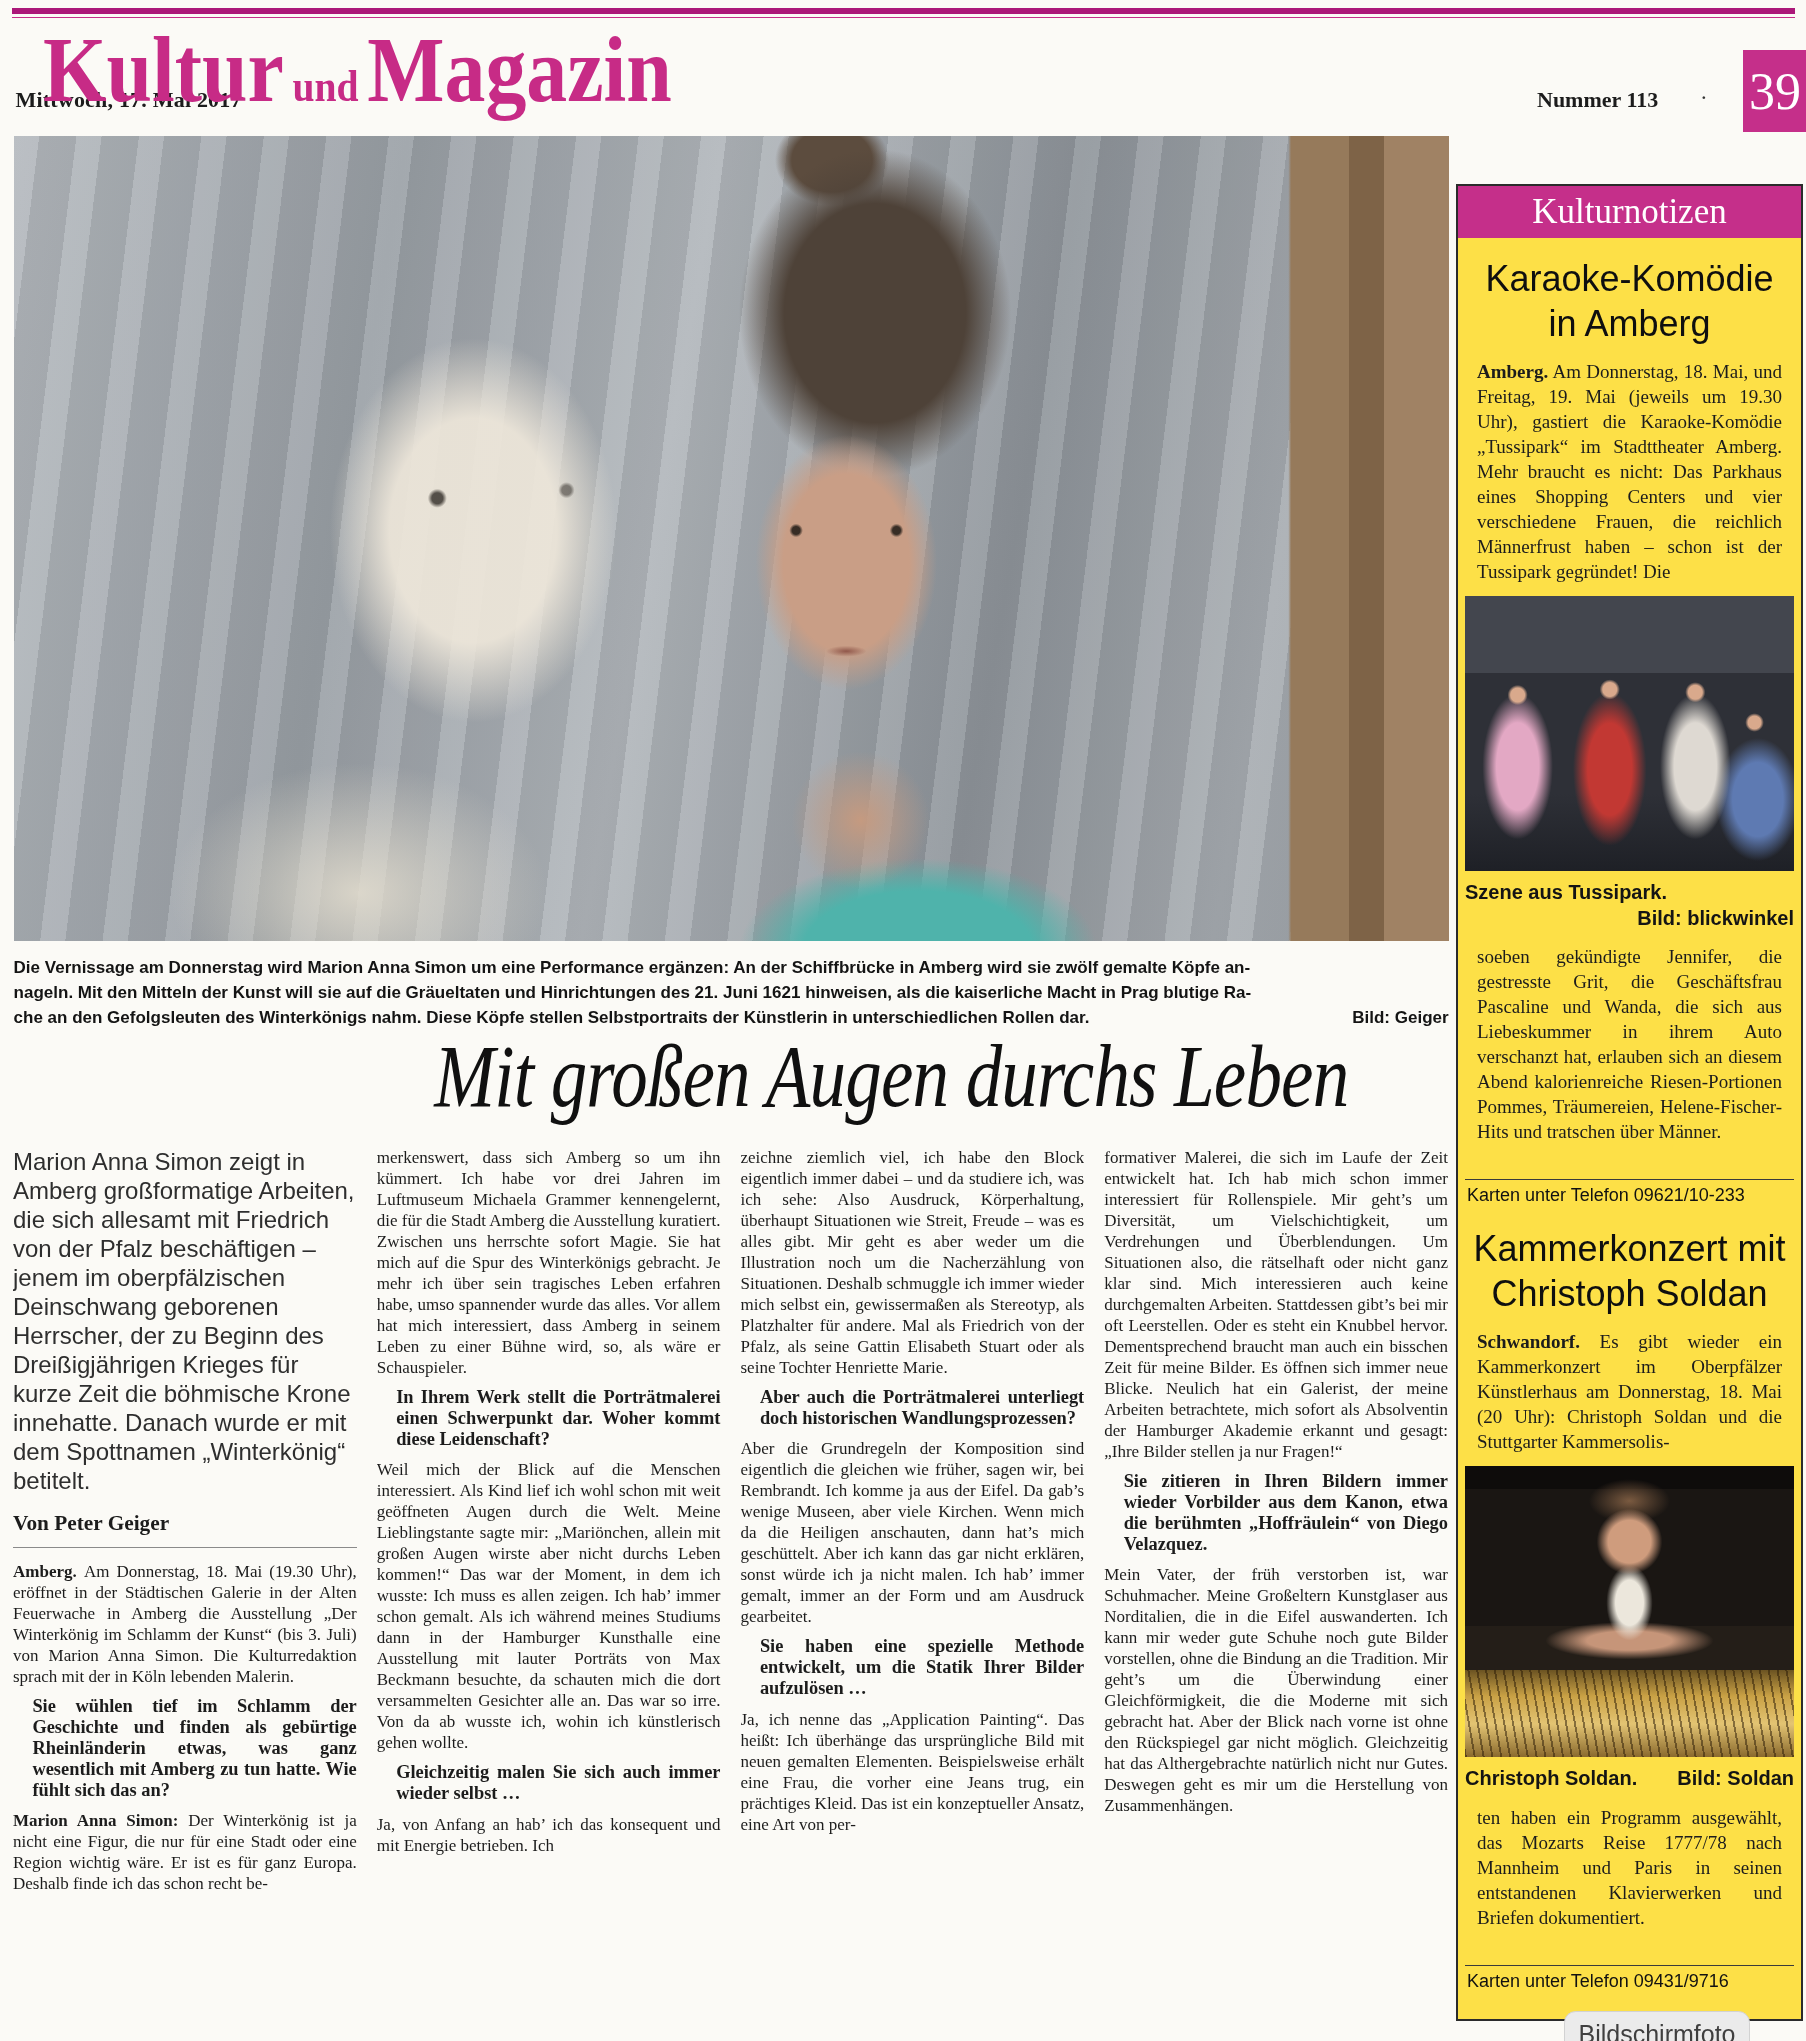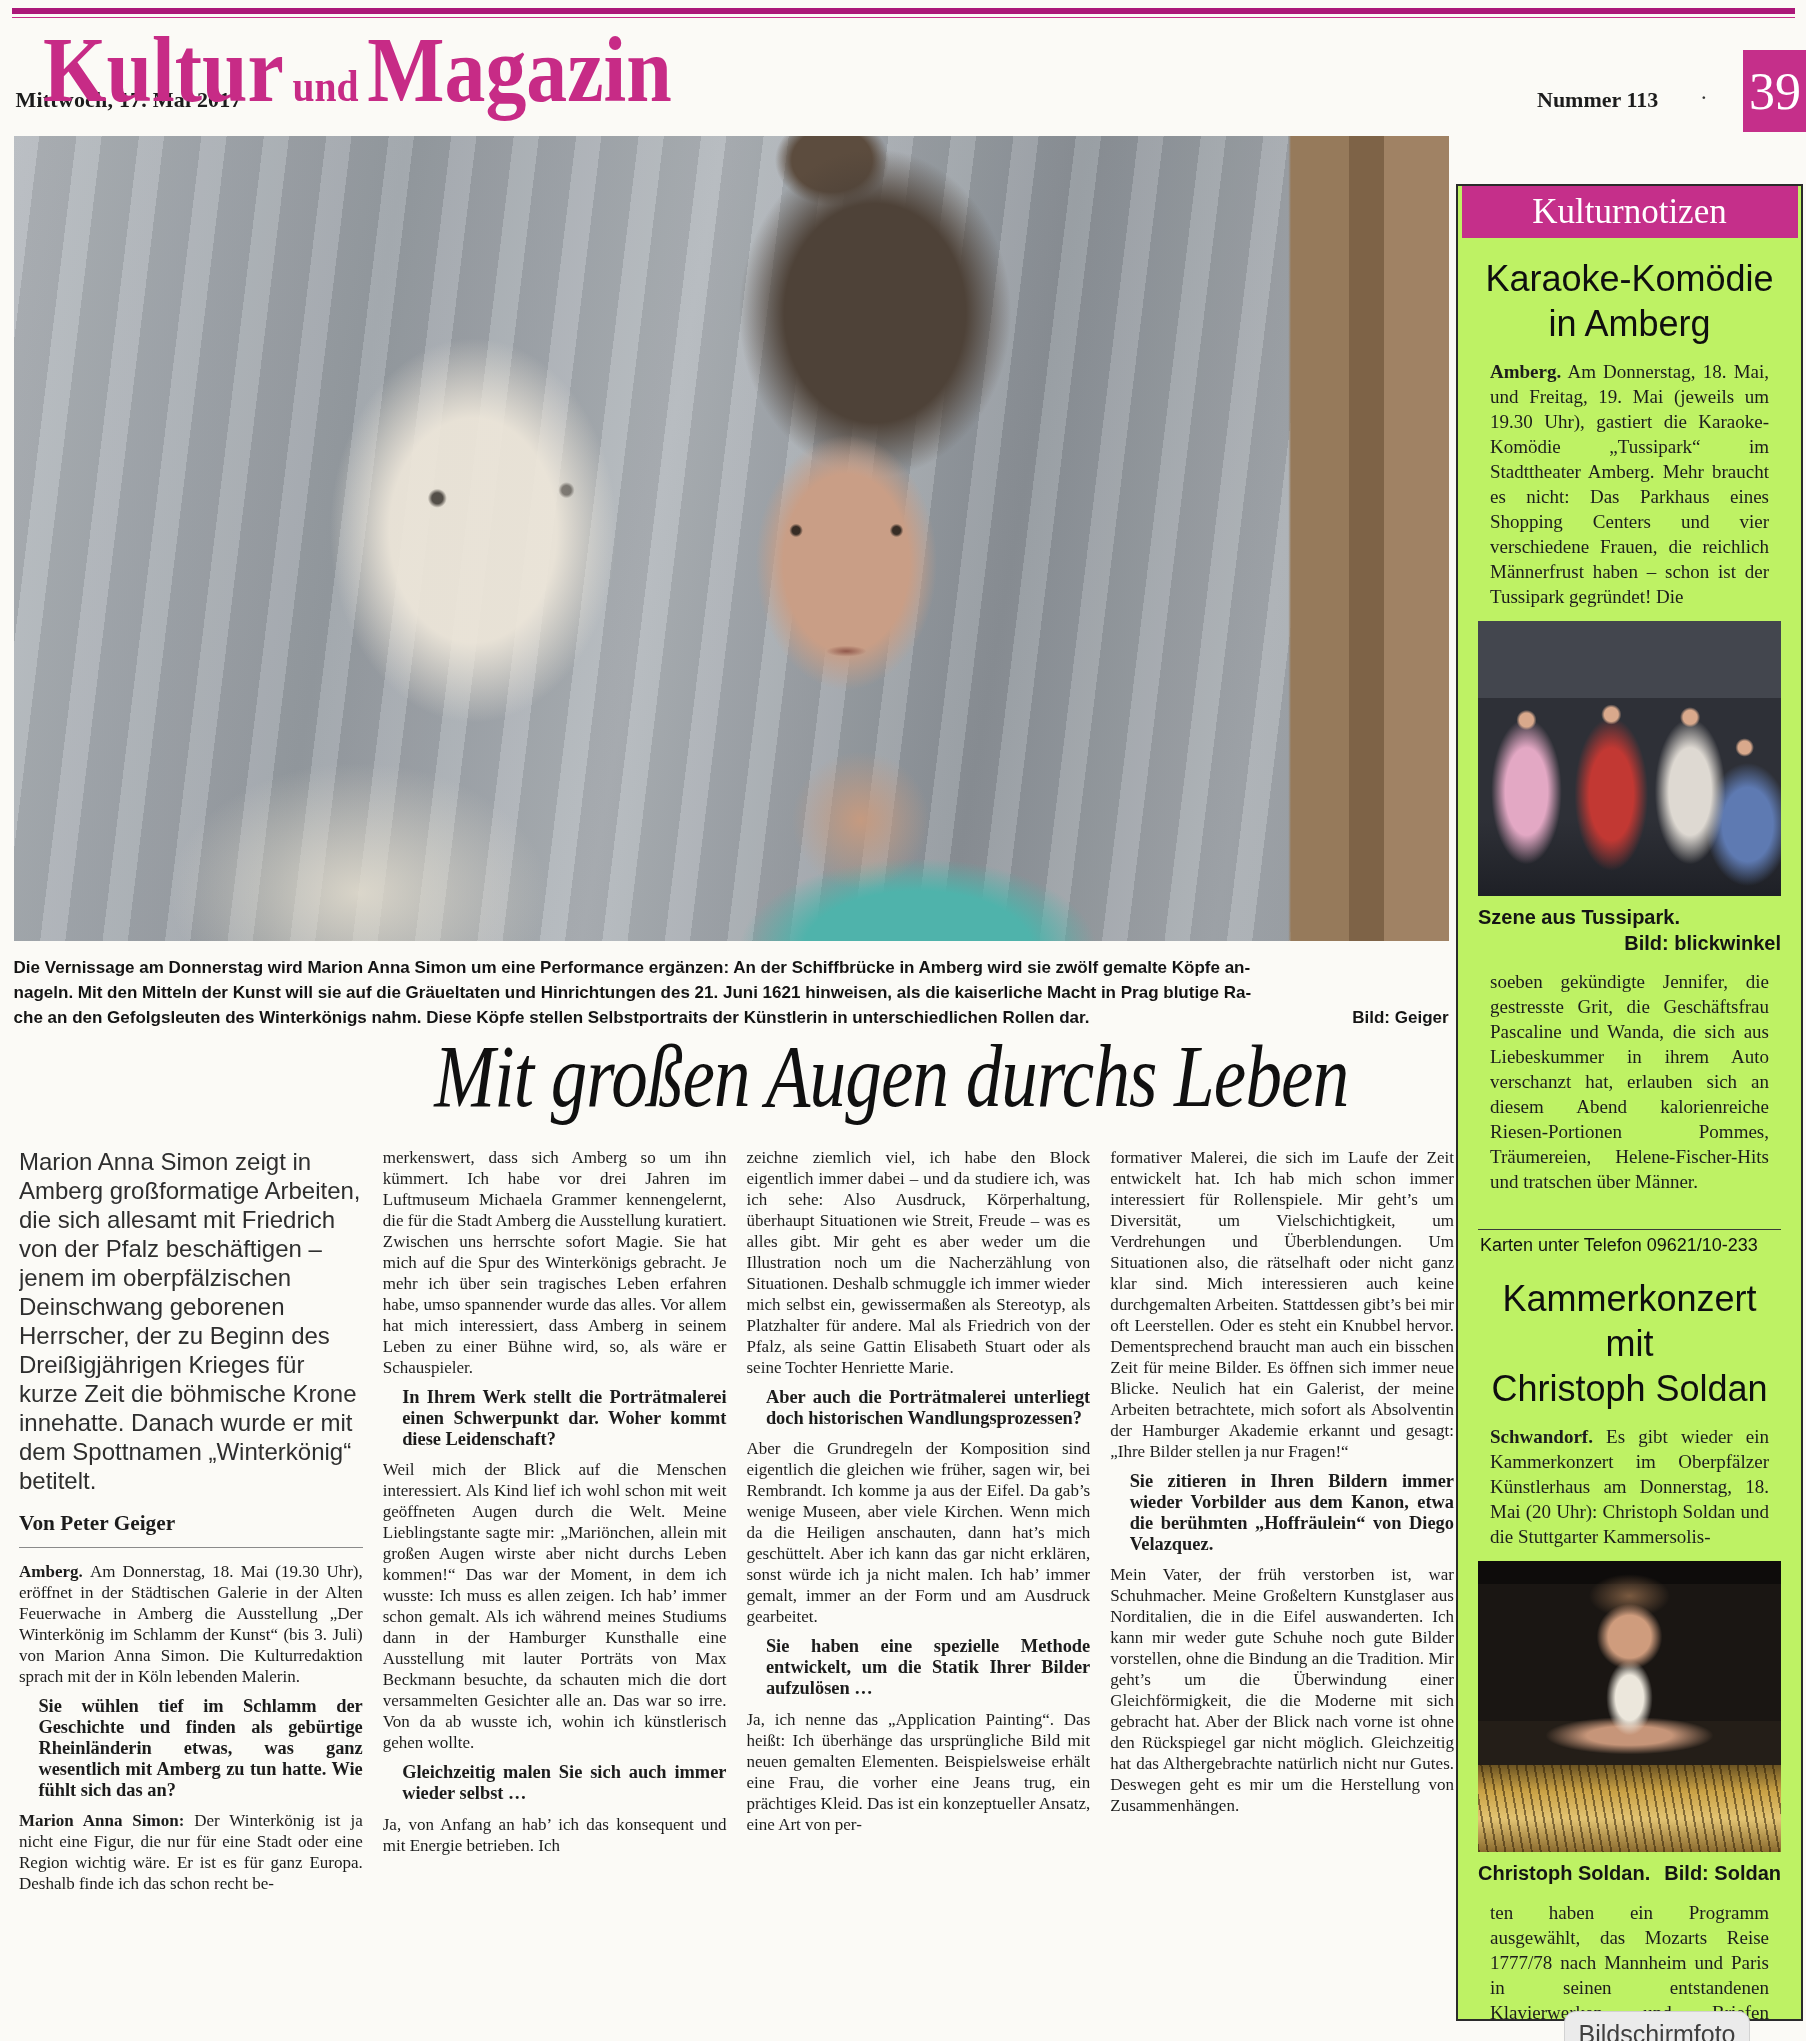--- a/index.html
+++ b/index.html
@@ -44,32 +44,32 @@
   .main-caption{position:absolute;left:13.6px;top:955px;width:1435px;
      font-family:"Liberation Sans",sans-serif;font-weight:bold;font-size:17px;line-height:25px;color:#141414;}
   .cap-row{display:flex;justify-content:space-between;}
 
   
   .headline{position:absolute;left:13.6px;top:1025px;width:1435px;text-align:right;font-style:italic;}
   .headline-inner{display:inline-block;transform:scaleX(.82);transform-origin:center;
      font-size:89px;line-height:103px;font-weight:normal;color:#101010;white-space:nowrap;letter-spacing:-1px;}
 
   
-  .cols{position:absolute;left:19px;top:1147px;width:1435px;height:895px;
+  .cols{position:absolute;left:13px;top:1147px;width:1435px;height:895px;
         display:flex;gap:20px;overflow:hidden;}
   .col{flex:1 1 0;overflow:hidden;}
   .intro{font-family:"Liberation Sans",sans-serif;font-size:24px;line-height:29px;color:#2e2e2e;margin:0 0 15.5px;}
   .byline-wrap{border-bottom:1.9px solid #8a8a8a;padding-bottom:11px;margin:0 0 13.6px;}
   .byline{font-weight:bold;font-size:21.3px;}
   .p{margin:0 0 8.7px;font-size:17px;line-height:21px;text-align:justify;}
   .q{margin:1.9px 0 9.7px;padding-left:19.4px;font-weight:bold;font-size:18.4px;line-height:21px;text-align:justify;}
 
   
-  .sidebar{position:absolute;left:1456px;top:184px;width:347px;height:1837px;background:#bef264;
-           border:2.9px solid #2b2b2b;box-sizing:border-box;padding:0 20px;overflow:hidden;}
+  .sidebar{position:absolute;left:1456px;top:184px;width:347px;height:1837px;background:#fde047;
+           border:2.9px solid #2b2b2b;box-sizing:border-box;padding:0 7px;overflow:hidden;}
   .sidebar-title{background:#c52f8a;color:#fff;margin:0 -16.5px;height:52px;display:flex;
                  align-items:center;justify-content:center;font-size:35px;}
   .notice-headline{text-align:center;font-family:"Liberation Sans",sans-serif;font-weight:normal;
                    font-size:36px;line-height:45px;white-space:pre-line;margin:17.5px 0 13.6px;color:#0f0f0f;}
   .notice-text{font-size:19px;line-height:25px;text-align:justify;margin:12px;}
   .notice-text b{font-weight:bold;}
   .side-photo{margin:11.6px 0 7.8px;}
   .tussipark-photo{height:275px;
     background-color:#2e3037;
     background-image:

